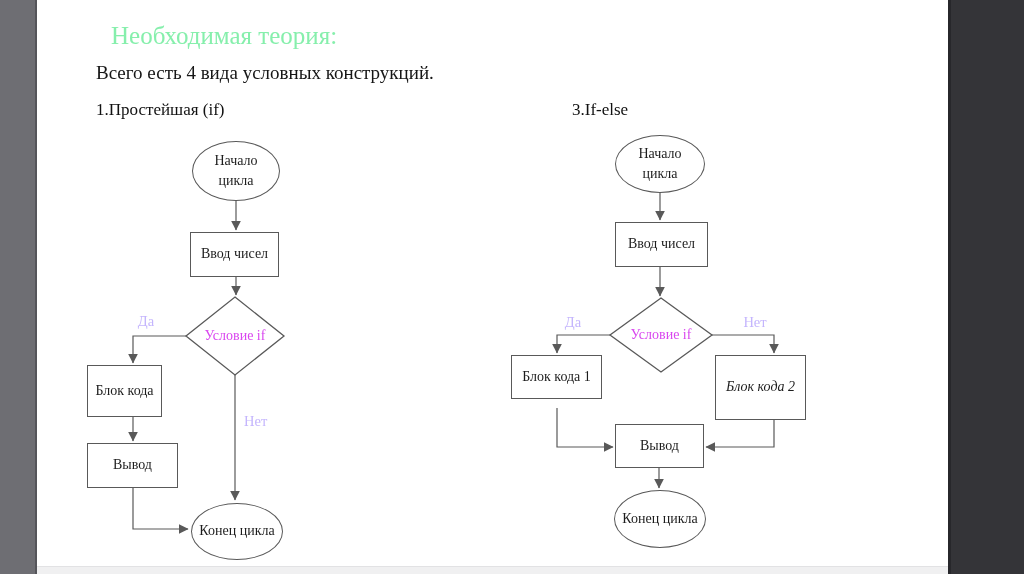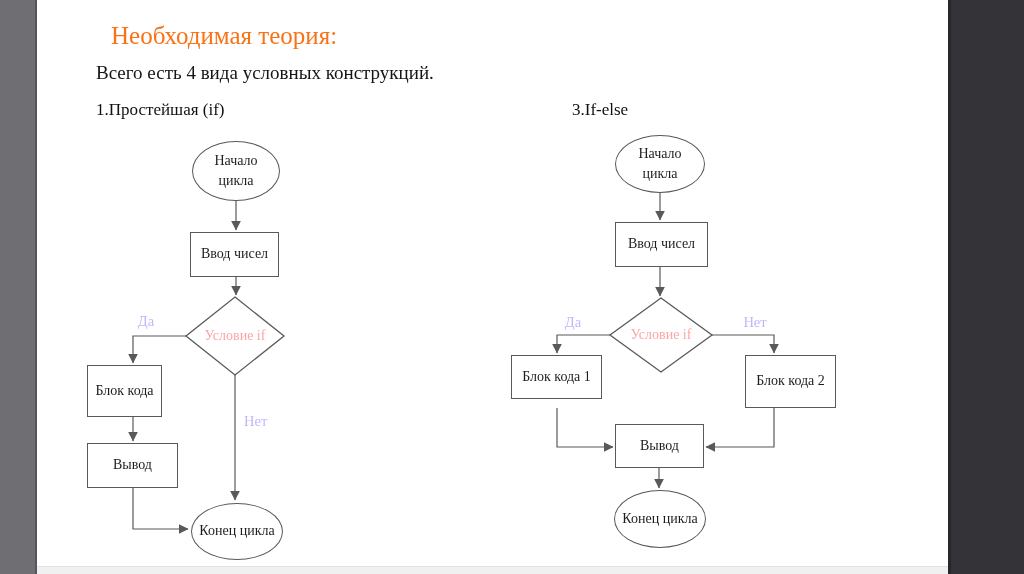--- a/index.html
+++ b/index.html
@@ -43,21 +43,21 @@
     left: 948px; top: 0;
     width: 76px; height: 574px;
     background: var(--right-bar-color, #343438);
     border-left: 3px solid var(--right-bar-edge-color, #27272b);
   }
 
   .slide-title {
     position: absolute;
     left: 111px; top: 22px;
     font-size: 25px;
-    color: #f97316;
+    color: #86efac;
   }
 
   .slide-subtitle {
     position: absolute;
     left: 96px; top: 62px;
     font-size: 19px;
     color: #161616;
   }
 
   .chart-heading {
@@ -104,21 +104,21 @@
   .node .nowrap { white-space: nowrap; }
 
   .diamond-label {
     position: absolute;
     z-index: 3;
     display: flex;
     align-items: center;
     justify-content: center;
     text-align: left;
     font-size: 14px;
-    color: #fca5a5;
+    color: #d946ef;
     background: transparent;
   }
 
   .branch-label {
     position: absolute;
     z-index: 3;
     font-size: 14.5px;
     color: #c4b5fd;
     text-align: center;
   }
@@ -210,21 +210,21 @@
     <div class="diamond-label" style="left:106px; top:198px; width:120px; height:24px;">Условие if</div>
 
     <div class="branch-label" style="left:58px; top:189px; width:40px;">Да</div>
 
     <div class="branch-label" style="left:240px; top:189px; width:40px;">Нет</div>
 
     <div class="node" style="left:16px; top:230px; width:91px; height:44px;">
       <span class="nowrap">Блок кода 1</span>
     </div>
 
-    <div class="node" style="left:250px; top:230px; width:91px; height:53px;">
+    <div class="node" style="left:220px; top:230px; width:91px; height:65px;font-style:italic;">
       <span class="nowrap">Блок кода 2</span>
     </div>
 
     <div class="node" style="left:120px; top:299px; width:89px; height:44px;">
       <span class="nowrap">Вывод</span>
     </div>
 
     <div class="node ellipse" style="left:119px; top:365px; width:92px; height:58px;">
       <span class="nowrap">Конец цикла</span>
     </div>

